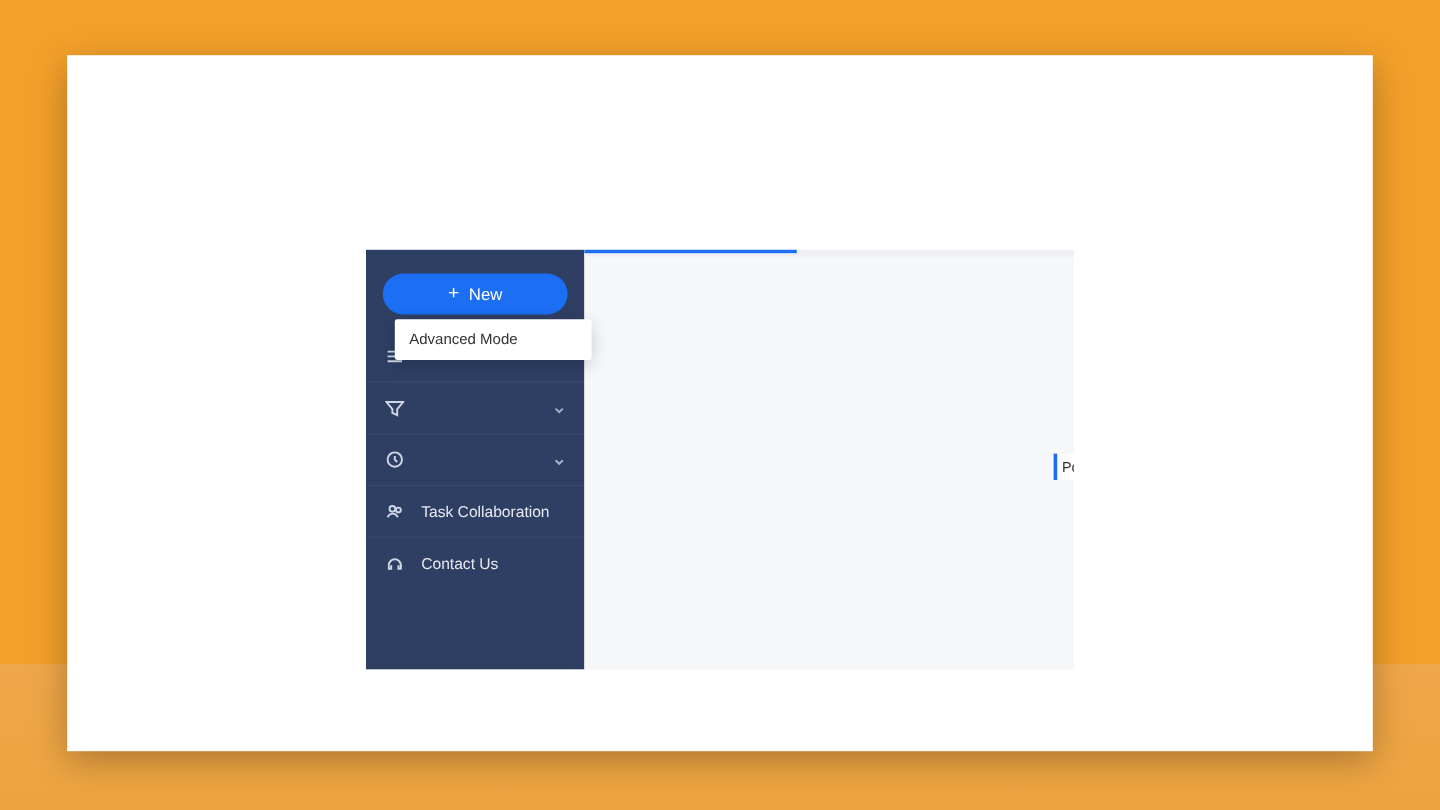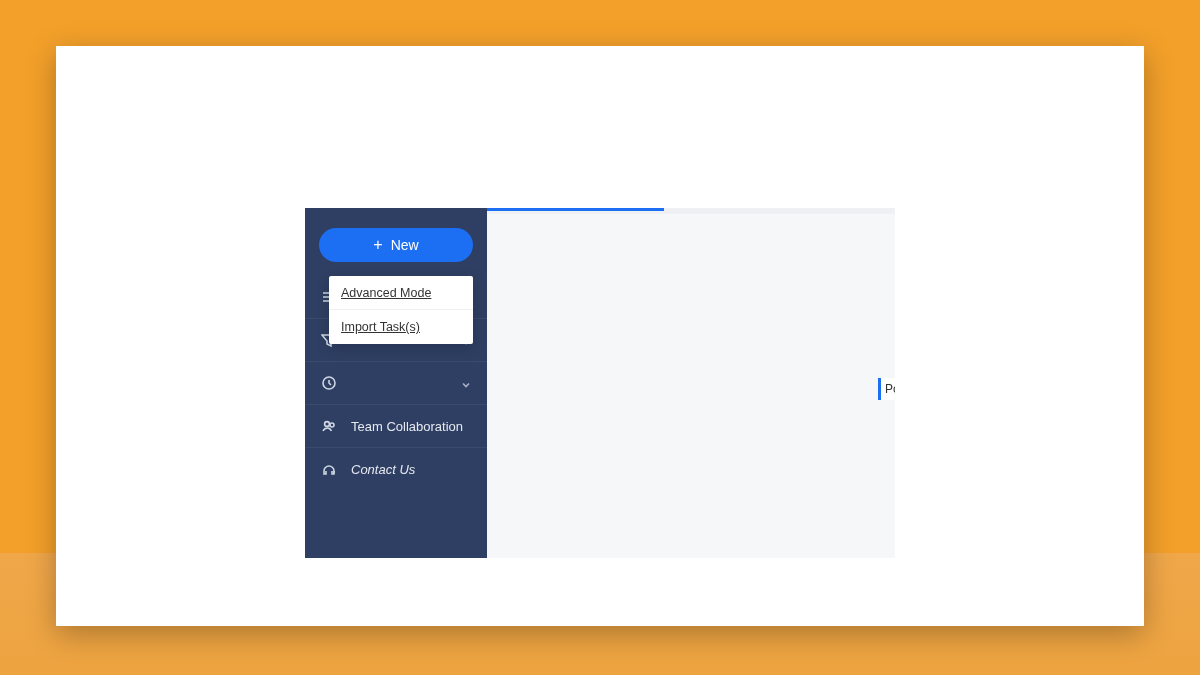--- a/index.html
+++ b/index.html
@@ -61,50 +61,49 @@
     display: flex;
     align-items: center;
     height: 43px;
     padding: 0 16px;
     gap: 14px;
     font-size: 13px;
     color: #e6e9f0;
     border-bottom: 1px solid rgba(255,255,255,0.06);
     cursor: pointer;
   }
-  .nav-item:last-child { border-bottom: none; font-style: italic; }
+  .nav-item:last-child { border-bottom: none; }
   .nav-icon {
     width: 16px;
     height: 16px;
     flex: 0 0 16px;
     display: flex;
     align-items: center;
     justify-content: center;
   }
   .nav-icon svg { stroke: #cfd6e4; fill: none; stroke-width: 1.6; }
   .chev {
     margin-left: auto;
     width: 10px;
     height: 10px;
   }
   .chev svg { stroke: #a9b2c6; fill: none; stroke-width: 1.6; }
 
   
   .dropdown {
     position: absolute;
-    top: 68px;
+    top: 58px;
     left: 24px;
-    width: 144px;
+    width: 164px;
     background: #ffffff;
     color: #333;
     border-radius: 2px;
     box-shadow: 0 4px 14px rgba(0,0,0,0.18);
     overflow: hidden;
     z-index: 5;
-    text-decoration: underline;
   }
   .dd-item {
     height: 34px;
     display: flex;
     align-items: center;
     padding: 0 12px;
     font-size: 12.5px;
     color: #333;
     border-bottom: 1px solid #eef0f3;
     cursor: pointer;
@@ -166,24 +165,20 @@
 
       <div class="new-btn">
         <span class="plus">+</span>
         <span>New</span>
       </div>
 
       <div class="dropdown">
         <div class="dd-item">
           <span>Advanced Mode</span>
         </div>
-        <div class="dd-item">
-          <span>Import Task(s)</span>
-
-        </div>
       </div>
 
       <div class="nav-item" style="margin-top:0;">
         <span class="nav-icon">
           <svg viewBox="0 0 16 16">
               <path d="M2 4h12M2 8h12M2 12h12"></path>
             </svg>
         </span>
       </div>
       <div class="nav-item">
@@ -213,21 +208,21 @@
       </div>
 
       <div class="nav-item">
         <span class="nav-icon">
           <svg viewBox="0 0 16 16">
               <circle cx="6" cy="6" r="2.4"></circle>
               <circle cx="11" cy="7" r="2"></circle>
               <path d="M2 13c1-2 3-3 4.5-3s3 1 4 3"></path>
             </svg>
         </span>
-        <span>Team Collaboration</span>
+        <span>Task Collaboration</span>
       </div>
       <div class="nav-item">
         <span class="nav-icon">
           <svg viewBox="0 0 16 16">
               <path d="M3 9a5 5 0 0 1 10 0v2"></path>
               <path d="M3 9v3h2V9M13 9v3h-2V9"></path>
             </svg>
         </span>
         <span>Contact Us</span>
       </div>

